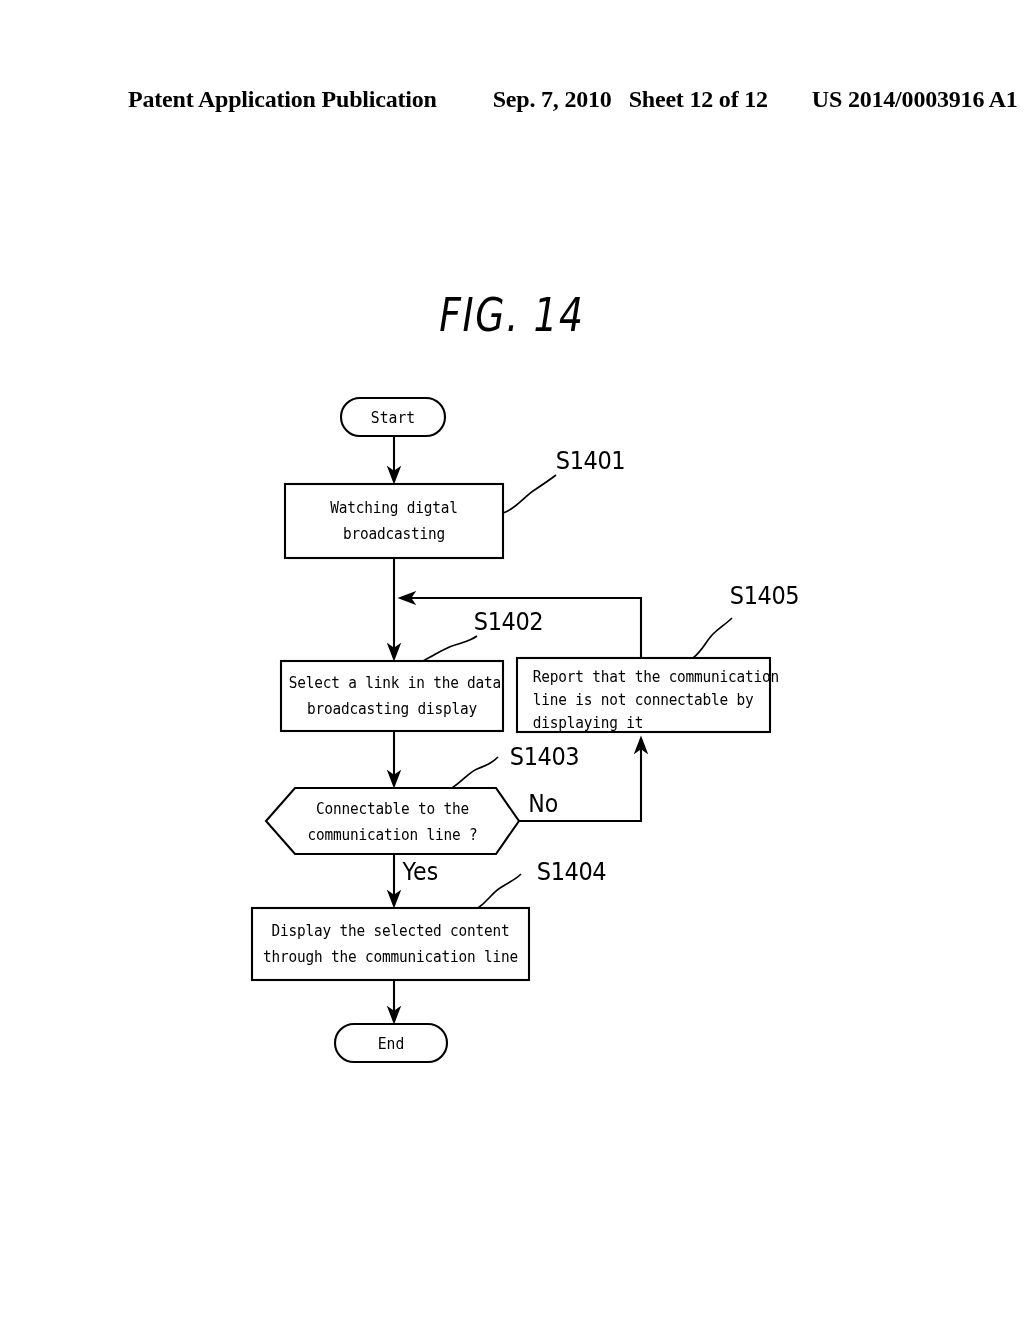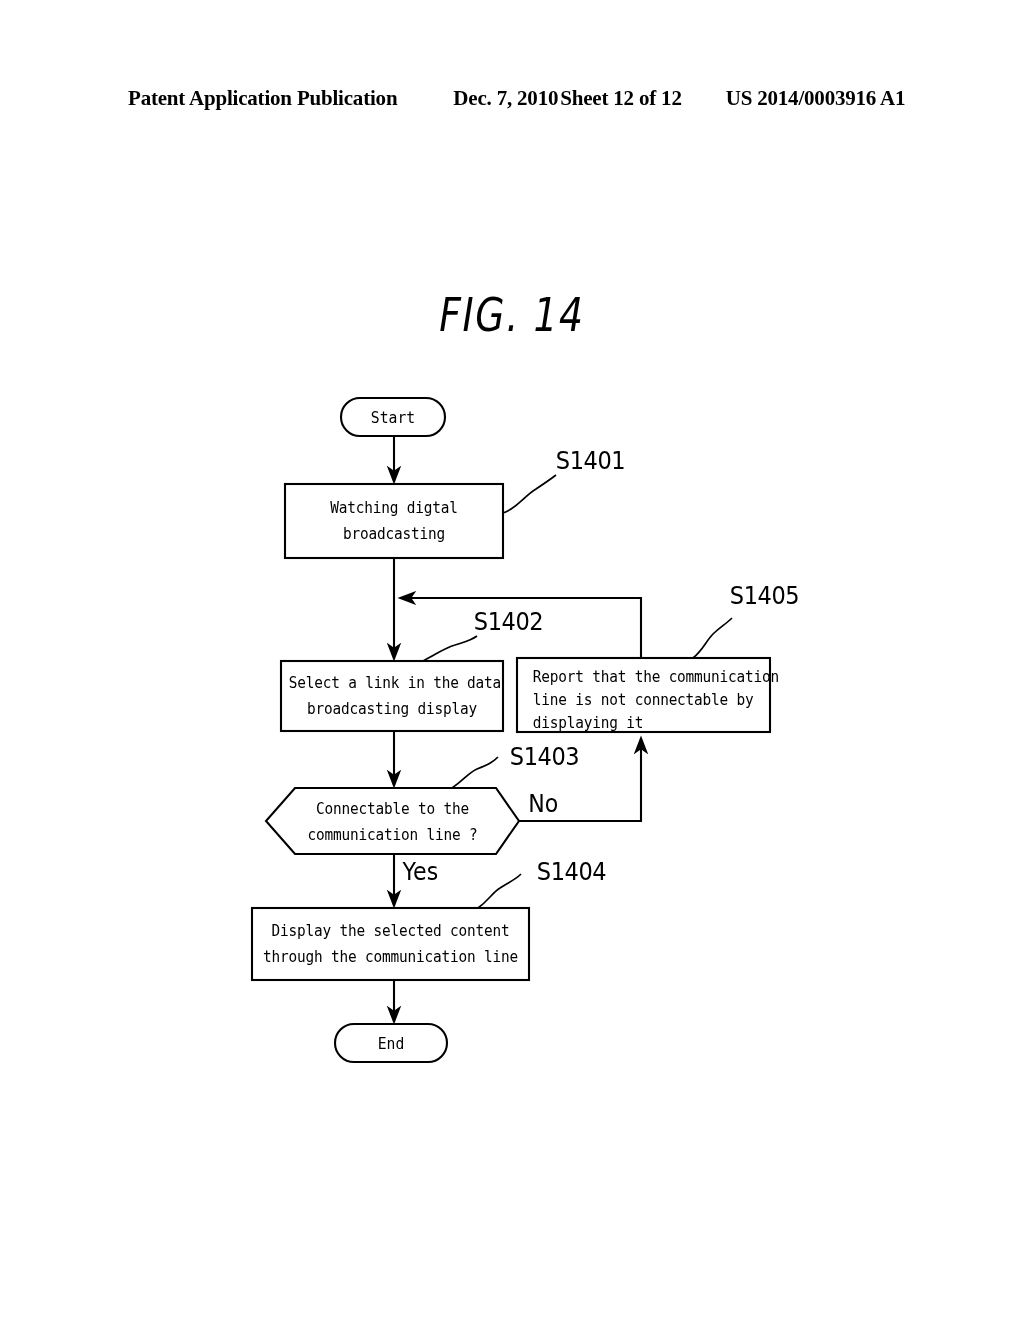--- a/index.html
+++ b/index.html
@@ -29,27 +29,27 @@
   .pub-header {
     position: absolute;
     left: 128px;
     top: 86px;
     width: 768px;
     height: 28px;
     display: flex;
     align-items: baseline;
     font-family: "Liberation Serif", serif;
     font-weight: bold;
-    font-size: 21px;
+    font-size: 24px;
     letter-spacing: -0.2px;
     white-space: nowrap;
   }
   .hdr-title { }
   .hdr-date   { margin-left: 56px; }
-  .hdr-sheet  { margin-left: 2px; }
+  .hdr-sheet  { margin-left: 17px; }
   .hdr-number { margin-left: 44px; }
 
   
   .fig-title {
     position: absolute;
     left: 0;
     top: 288px;
     width: 1024px;
     text-align: center;
     font-family: "DejaVu Sans", sans-serif;
@@ -111,21 +111,21 @@
     transform: scaleX(0.92);
   }
 </style>
 </head>
 <body>
 
 <div id="page">
 
   <div class="pub-header">
     <span class="hdr-title">Patent Application Publication</span>
-    <span class="hdr-date">Dec. 7, 2010</span>
+    <span class="hdr-date">Sep. 7, 2010</span>
     <span class="hdr-sheet">Sheet 12 of 12</span>
     <span class="hdr-number">US 2014/0003916 A1</span>
   </div>
 
   <div class="fig-title">FIG. 14</div>
 
   <svg id="flow" viewBox="0 0 1024 1320" xmlns="http://www.w3.org/2000/svg">
     <defs>
       <marker id="arrow-down" viewBox="0 0 12 12" refX="6" refY="10" markerWidth="9" markerHeight="9" orient="auto-start-reverse">
         <path d="M6 12 L1.4 0 L6 3.2 L10.6 0 Z" fill="#000"></path>

